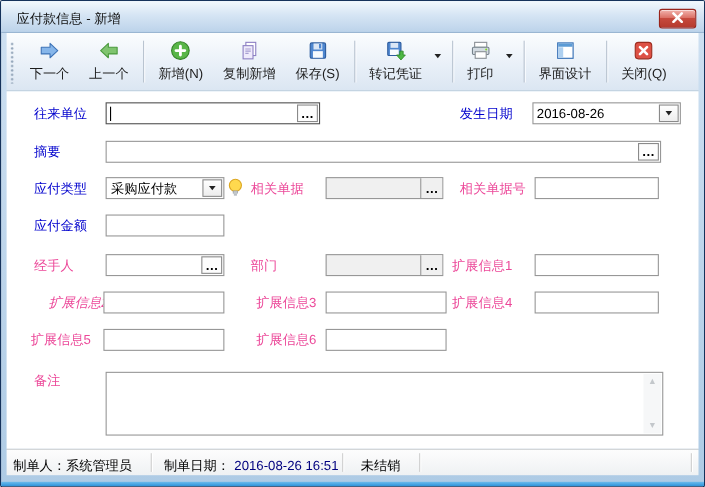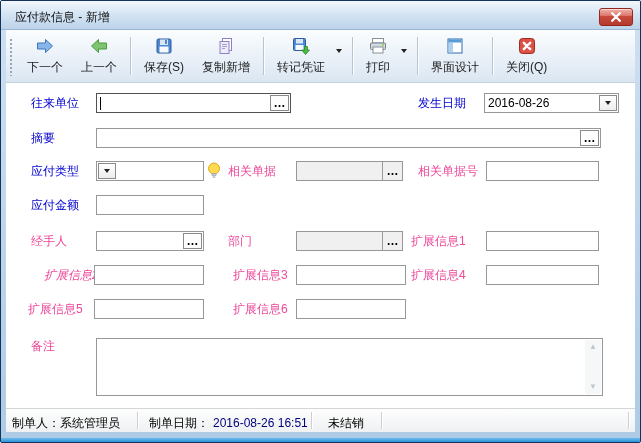--- a/index.html
+++ b/index.html
@@ -104,42 +104,51 @@
       <span class="ticon">
         <svg width="20" height="20" viewBox="0 0 20 20">
             <path d="M2.5 10 L9.5 3.5 V7 H17.5 V13 H9.5 V16.5 Z" fill="#7fc46f" stroke="#4b9a3e" stroke-linejoin="round"></path>
           </svg>
       </span>
       <span class="tlabel">上一个</span>
     </div>
 
     <div class="tsep"></div>
 
+    <div class="tbtn">
+      <span class="ticon">
+        <svg width="20" height="20" viewBox="0 0 20 20">
+            <circle cx="10" cy="10" r="8" fill="#59b648" stroke="#338227"></circle>
+            <path d="M10 6 V14 M6 10 H14" stroke="#fff" stroke-width="2.6" stroke-linecap="round"></path>
+          </svg>
+      </span>
+      <span class="tlabel">新增(N)</span>
+    </div>
+
+    <div class="tbtn">
+      <span class="ticon">
+        <svg width="20" height="20" viewBox="0 0 20 20">
+            <rect x="6.5" y="2.5" width="9" height="12" fill="#fff" stroke="#8d80c4"></rect>
+            <rect x="4" y="5.5" width="9" height="12" fill="#efebfb" stroke="#8d80c4"></rect>
+            <path d="M6 8.5h5M6 10.5h5M6 12.5h3" stroke="#a79ed2" stroke-width="1"></path>
+          </svg>
+      </span>
+      <span class="tlabel">复制新增</span>
+    </div>
 
     <div class="tbtn">
       <span class="ticon">
         <svg width="20" height="20" viewBox="0 0 20 20">
             <rect x="3" y="3" width="14" height="14" rx="1.5" fill="#4e86cf" stroke="#2d5c9e"></rect>
             <rect x="6" y="3.5" width="8" height="5.5" fill="#dbe7f6"></rect>
             <rect x="11" y="4" width="2" height="4" fill="#4e86cf"></rect>
             <rect x="5.5" y="10.5" width="9" height="6" fill="#f7fafd"></rect>
           </svg>
       </span>
       <span class="tlabel">保存(S)</span>
-    </div>
-
-    <div class="tbtn">
-      <span class="ticon">
-        <svg width="20" height="20" viewBox="0 0 20 20">
-            <rect x="6.5" y="2.5" width="9" height="12" fill="#fff" stroke="#8d80c4"></rect>
-            <rect x="4" y="5.5" width="9" height="12" fill="#efebfb" stroke="#8d80c4"></rect>
-            <path d="M6 8.5h5M6 10.5h5M6 12.5h3" stroke="#a79ed2" stroke-width="1"></path>
-          </svg>
-      </span>
-      <span class="tlabel">复制新增</span>
     </div>
 
     <div class="tsep"></div>
 
     <div class="tbtn">
       <span class="ticon">
         <svg width="20" height="20" viewBox="0 0 20 20">
             <rect x="2.5" y="2.5" width="12" height="12" rx="1" fill="#4e86cf" stroke="#2d5c9e"></rect>
             <rect x="5" y="3" width="7" height="4.5" fill="#dbe7f6"></rect>
             <rect x="4.5" y="9" width="8" height="5" fill="#f7fafd"></rect>
@@ -212,20 +221,21 @@
     </div>
 
     <span class="flbl blue" style="left:25px; top:45px;">摘要</span>
     <div class="fwrap" style="left:90px; top:45px; width:505px;">
       <input class="fin" value="" style="">
       <button class="ellipsis-btn">…</button>
     </div>
 
     <span class="flbl blue" style="left:25px; top:78px;">应付类型</span>
     <div class="fwrap" style="left:90px; top:78px; width:108px;">
+      <span class="combo-text">采购应付款</span>
       <button class="drop-btn">
           <i class="tri"></i>
         </button>
     </div>
     <span class="bulb" style="left:201px; top:78px;">
       <svg width="14" height="20" viewBox="0 0 14 20">
           <circle cx="7" cy="7.5" r="5.5" fill="#ffd94e" stroke="#dca722"></circle>
           <rect x="5" y="12.6" width="4" height="2" fill="#cdd2d8" stroke="#9aa0a6" stroke-width="0.7"></rect>
           <rect x="5.6" y="15.3" width="2.8" height="1.6" fill="#b8bec5"></rect>
         </svg>

